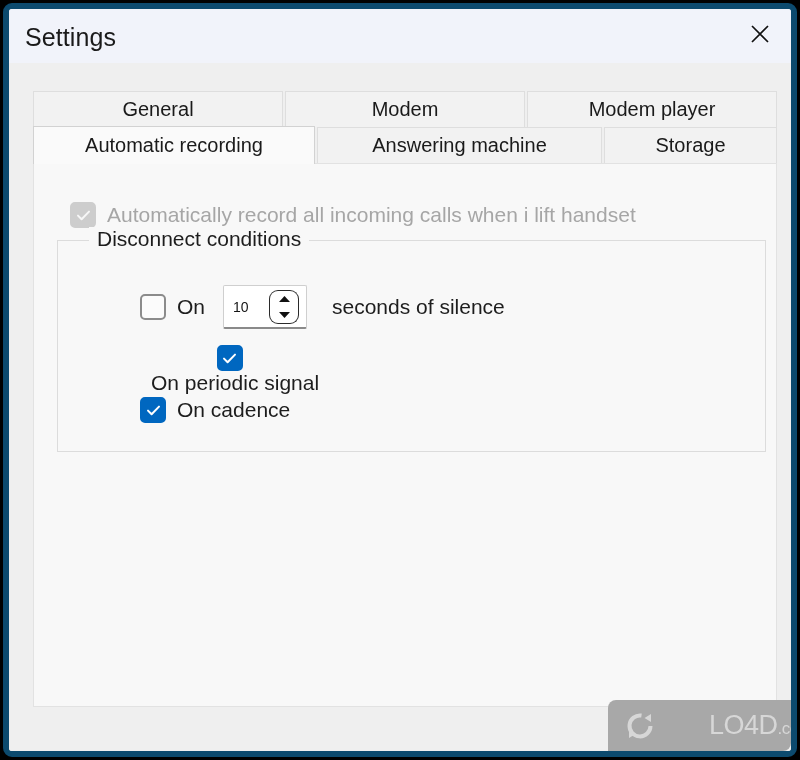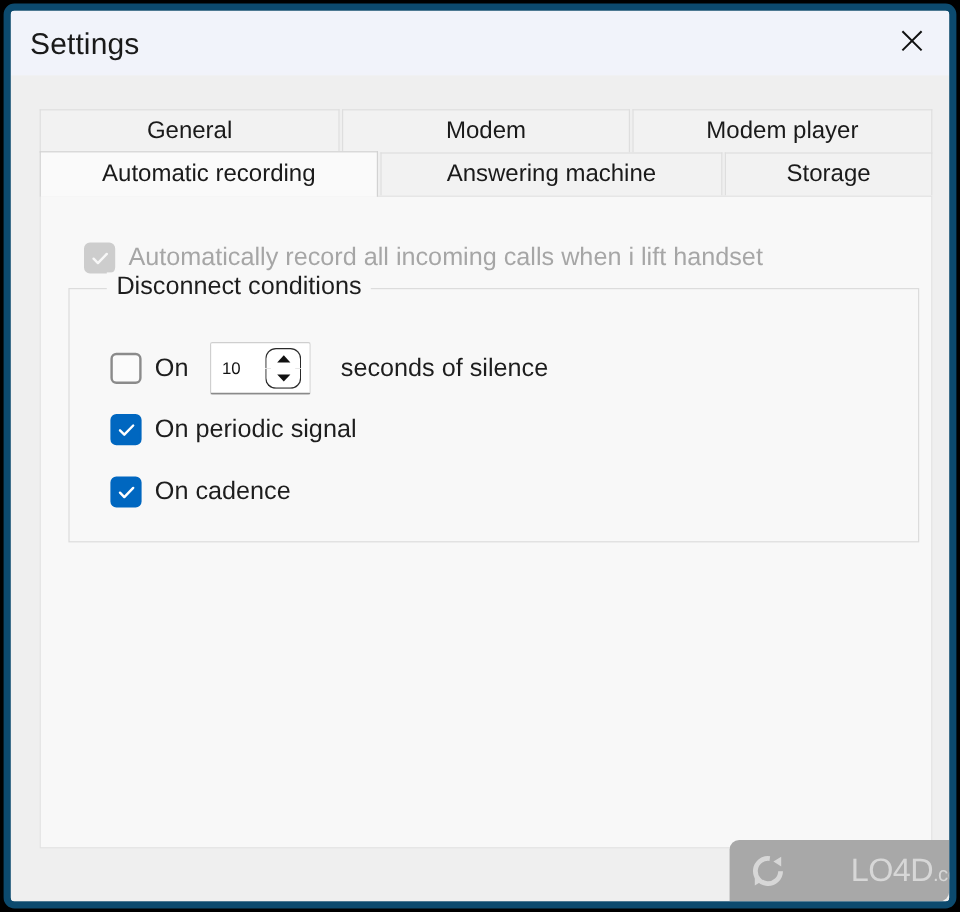--- a/index.html
+++ b/index.html
@@ -182,23 +182,24 @@
     padding: 0 8px;
     font-size: 21px;
     color: #1d1d1d;
     white-space: nowrap;
   }
 
   .group-row {
     position: absolute;
     display: flex;
     align-items: center;
+    margin-left: 48px;
   }
   #row-silence  { left: 34px; top: 44px; }
-  #row-periodic { left: 34px; top: 104px; }
+  #row-periodic { left: 34px; top: 104px; flex-direction: column; }
   #row-cadence  { left: 34px; top: 156px; }
 
   
   #spinner {
     margin-left: 18px;
     width: 84px;
     height: 44px;
     background: #ffffff;
     border: 1px solid #cfcfcf;
     border-bottom: 2px solid #8a8a8a;

